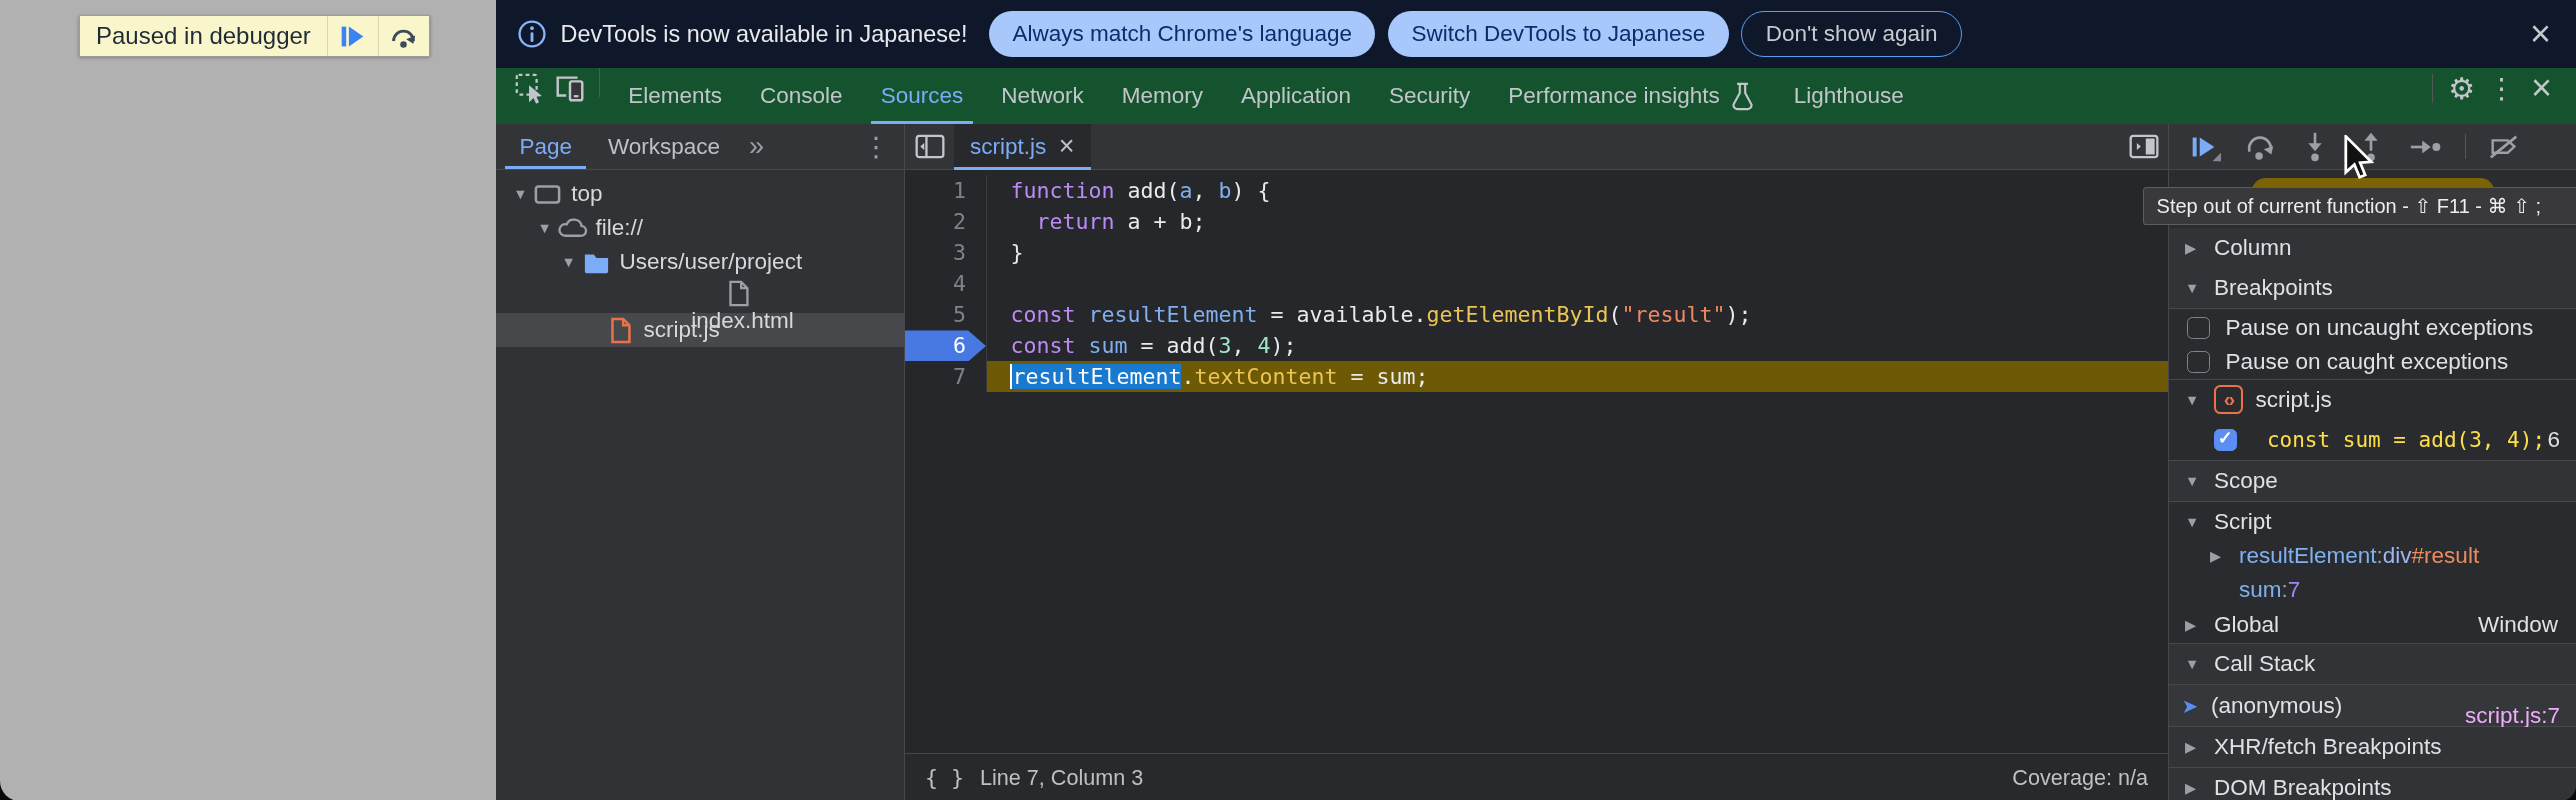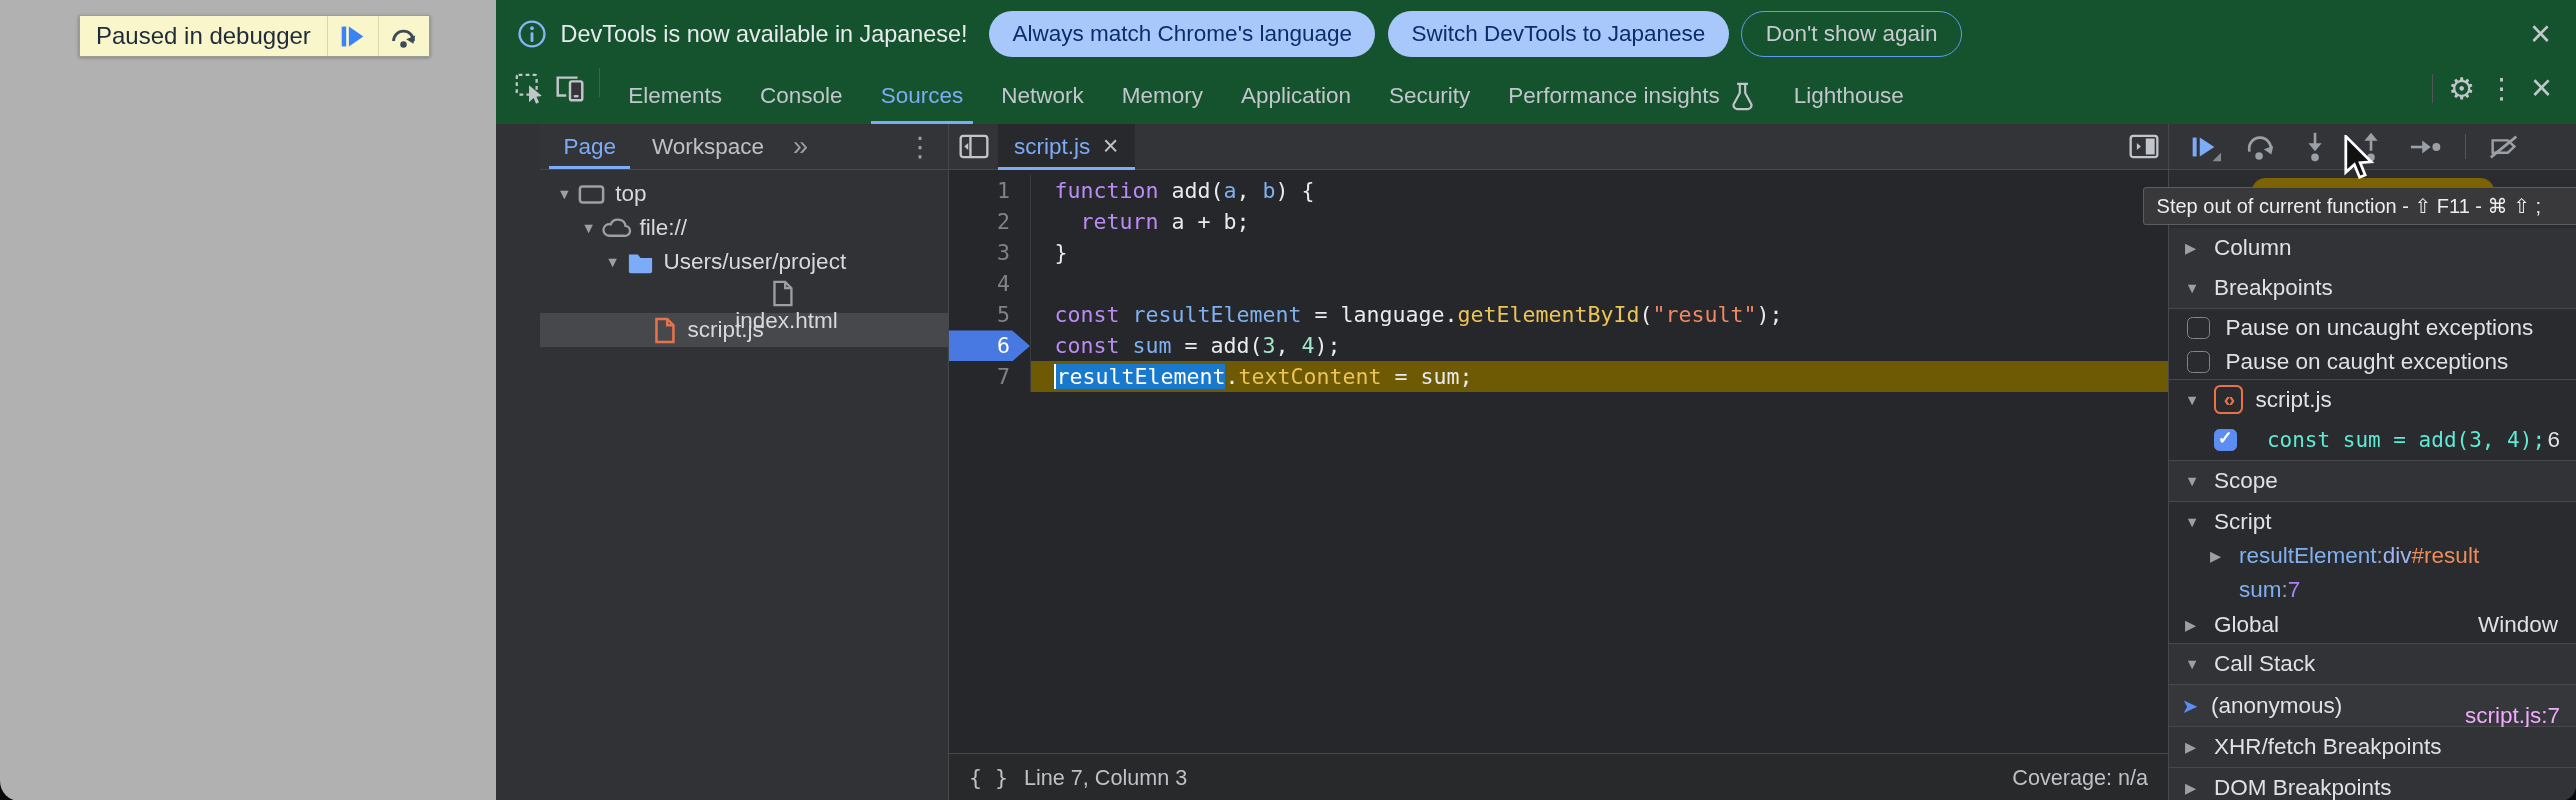--- a/index.html
+++ b/index.html
@@ -7,42 +7,42 @@
          font-family:"Liberation Sans",sans-serif;-webkit-font-smoothing:antialiased;}
   
   .left-strip{position:absolute;left:0;top:0;width:496px;height:801px;background:#b1b1b1;border-radius:0 0 0 20px;}
   .paused-banner{position:absolute;left:79px;top:15.3px;height:40px;display:flex;align-items:stretch;
                  background:#f8f6ca;border:0.9px solid #9d9d93;box-shadow:0 0.9px 3.6px rgba(0,0,0,.35);}
   .pb-label{padding:0 16px;display:flex;align-items:center;font-size:24px;color:#1f2b38;white-space:nowrap;}
   .pb-btn{width:50px;display:flex;align-items:center;justify-content:center;border-left:0.9px solid #d9d6ae;cursor:pointer;}
   
   .devtools{position:absolute;left:496px;top:0;right:0;height:801px;background:#28292b;border-radius:0 0 16px 0;overflow:hidden;}
   
-  .infobar{height:68px;display:flex;align-items:center;padding-left:20px;position:relative;background:#14532d;}
+  .infobar{height:68px;display:flex;align-items:center;padding-left:20px;position:relative;background:#0f172a;}
   .infobar-msg{font-size:23.4px;color:#e8eaed;margin:0 21.6px 0 12.6px;white-space:nowrap;}
   .pill{height:46px;border-radius:24px;display:inline-flex;align-items:center;padding:0 23.4px;font-size:22.5px;
         margin-right:12.6px;white-space:nowrap;cursor:pointer;box-sizing:border-box;}
   .pill.filled{background:#a8c7fa;color:#0a2d6b;}
   .pill.outline{border:1.8px solid #5f9cf0;color:#c8cbd0;background:transparent;}
   .infobar-close{position:absolute;right:25px;top:50%;transform:translateY(-50%);color:#c4c7cb;font-size:36px;line-height:1;cursor:pointer;}
   
   .tabbar{height:56px;background:#14532d;display:flex;align-items:flex-start;padding-left:14.4px;}
   .tb-icon{width:40px;height:40px;display:flex;align-items:center;justify-content:center;cursor:pointer;}
   .tb-divider{width:0.9px;height:29px;background:#55565a;margin:0 9px;}
   .tab{height:56px;display:flex;align-items:center;padding:0 19px;font-size:22.5px;color:#c2c6cb;position:relative;cursor:pointer;white-space:nowrap;gap:9px;}
   .tab.active{color:#7cacf8;}
   .tab.active::after{content:"";position:absolute;left:9px;right:9px;bottom:0;height:2.7px;background:#7cacf8;}
   .tabbar-right{margin-left:auto;display:flex;align-items:center;padding-right:14.4px;}
   .tb-gear{font-size:30px;color:#c2c6cb;}
   .tb-kebab{font-size:28px;color:#c2c6cb;}
   .tb-close{font-size:36px;color:#c2c6cb;}
   
   .main{position:absolute;top:124px;left:0;right:0;bottom:0;display:flex;}
   
-  .navigator{width:408px;flex:none;border-right:0.9px solid #47484b;background:#313236;display:flex;flex-direction:column;padding-left:44px;}
+  .navigator{width:408px;flex:none;border-right:0.9px solid #47484b;background:#313236;display:flex;flex-direction:column;}
   .nav-header{height:45px;flex:none;background:#333438;border-bottom:0.9px solid #47484b;display:flex;align-items:center;padding-left:5.4px;}
   .nav-tab{height:100%;display:flex;align-items:center;padding:0 18px;font-size:22.5px;color:#bdc1c6;position:relative;cursor:pointer;}
   .nav-tab.active{color:#7cacf8;}
   .nav-tab.active::after{content:"";position:absolute;left:3.6px;right:3.6px;bottom:0;height:2.7px;background:#7cacf8;}
   .nav-more{font-size:27px;color:#9aa0a6;padding:0 10.8px;cursor:pointer;}
   .nav-kebab{margin-left:auto;margin-right:14.4px;color:#9aa0a6;font-size:27px;cursor:pointer;}
   .tree{padding-top:7.2px;}
   .tree-row{height:34px;display:flex;align-items:center;font-size:22.5px;color:#d6d8db;cursor:pointer;white-space:nowrap;}
   .tree-row.selected{background:#47484c;}
   .expander{width:23.4px;flex:none;text-align:center;color:#9aa0a6;font-size:14.4px;}
@@ -79,21 +79,21 @@
   .tri{width:29px;flex:none;color:#9aa0a6;font-size:14.4px;}
   .bb{border-bottom:0.9px solid #47484b;} .bt{border-top:0.9px solid #47484b;}
   .check-row{height:34px;flex:none;display:flex;align-items:center;padding-left:18px;background:#2a2b2e;cursor:pointer;}
   .checkbox{width:22.5px;height:22.5px;flex:none;border:1.8px solid #80858b;border-radius:5.4px;margin-right:16px;box-sizing:border-box;}
   .checkbox.checked{background:#5b8df2;border-color:#5b8df2;position:relative;}
   .checkbox.checked::after{content:"✓";position:absolute;left:2.7px;top:-2.7px;color:#fff;font-size:18px;font-weight:bold;}
   .bp-file-row{height:40px;flex:none;display:flex;align-items:center;padding-left:16px;background:#2a2b2e;cursor:pointer;}
   .script-icon{width:29px;height:29px;flex:none;border:2.7px solid #e8734a;border-radius:6.3px;color:#e8734a;display:flex;align-items:center;justify-content:center;
                font-size:20px;letter-spacing:-1.8px;box-sizing:border-box;margin-right:12.6px;font-weight:bold;}
   .bp-entry{height:40px;flex:none;display:flex;align-items:center;padding-left:45px;padding-right:16px;background:#2a2b2e;cursor:pointer;}
-  .bp-code{font-family:"DejaVu Sans Mono",monospace;font-size:21px;color:#5eead4;margin-left:14.4px;white-space:nowrap;overflow:hidden;}
+  .bp-code{font-family:"DejaVu Sans Mono",monospace;font-size:21px;color:#fde047;margin-left:14.4px;white-space:nowrap;overflow:hidden;}
   .bp-line-num{margin-left:auto;color:#dfe1e5;}
   .scope-row{height:34px;flex:none;display:flex;align-items:center;background:#2a2b2e;cursor:pointer;white-space:nowrap;}
   .cs-frame{height:41px;flex:none;display:flex;align-items:center;padding:0 16px 0 12.6px;background:#35373a;border-bottom:0.9px solid #47484b;cursor:pointer;}
   .cs-arrow{color:#5b8df2;font-size:20px;margin-right:12.6px;}
   .cs-loc{margin-left:auto;color:#f0abfc;margin-top:20px;}
   .c-name{color:#7fb0f0;}.c-sep{color:#9aa0a6;}.c-tag{color:#9fb4f2;}.c-id{color:#ec8b5e;}.c-numv{color:#a584f5;}
   .right-val{margin-left:auto;margin-right:18px;color:#dfe1e5;}
   
   .tooltip{position:absolute;left:2143px;top:187px;right:0;height:36px;background:#39393c;border:0.9px solid #5c5d61;border-right:none;
            border-radius:3.6px 0 0 3.6px;display:flex;align-items:center;padding-left:12.6px;font-size:20px;color:#ecedef;z-index:50;white-space:nowrap;overflow:hidden;}
@@ -295,21 +295,21 @@
             <div class="code-line">
               <div class="gutter">3</div>
               <div class="code-text"><span class="tk-pl">}</span></div>
             </div>
             <div class="code-line">
               <div class="gutter">4</div>
               <div class="code-text"></div>
             </div>
             <div class="code-line">
               <div class="gutter">5</div>
-              <div class="code-text"><span class="tk-kw">const</span><span class="tk-pl"> </span><span class="tk-var">resultElement</span><span class="tk-pl"> = language.</span><span class="tk-prop">getElementById</span><span class="tk-pl">(</span><span class="tk-str">"result"</span><span class="tk-pl">);</span></div>
+              <div class="code-text"><span class="tk-kw">const</span><span class="tk-pl"> </span><span class="tk-var">resultElement</span><span class="tk-pl"> = available.</span><span class="tk-prop">getElementById</span><span class="tk-pl">(</span><span class="tk-str">"result"</span><span class="tk-pl">);</span></div>
             </div>
             <div class="code-line">
               <div class="gutter bp">6</div>
               <div class="code-text"><span class="tk-kw">const</span><span class="tk-pl"> </span><span class="tk-var">sum</span><span class="tk-pl"> = add(</span><span class="tk-num">3</span><span class="tk-pl">, </span><span class="tk-num">4</span><span class="tk-pl">);</span></div>
             </div>
             <div class="code-line paused">
               <div class="gutter">7</div>
               <div class="code-text"><span class="tk-sel">resultElement</span><span class="tk-pl">.</span><span class="tk-prop">textContent</span><span class="tk-pl"> = sum;</span></div>
             </div>
           </div>

